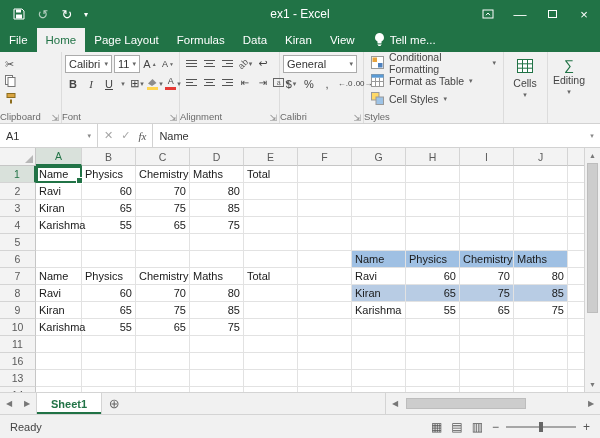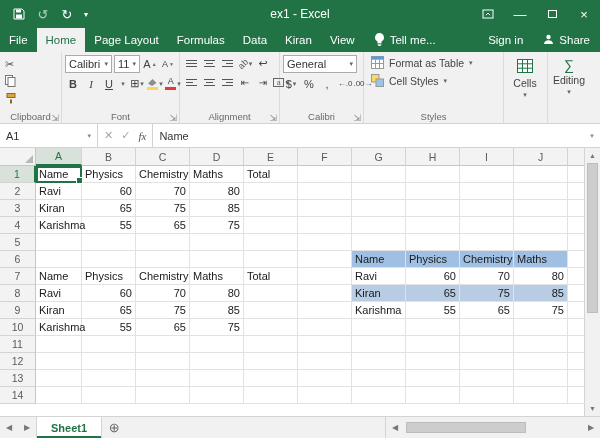--- a/index.html
+++ b/index.html
@@ -22,21 +22,21 @@
   .tabrow{height:24px;background:#217346;display:flex;align-items:stretch;flex:none;}
   .tab{padding:0 9px;display:flex;align-items:center;color:#fff;font-size:11.5px;white-space:nowrap;}
   .tab.active{background:#f1f1f1;color:#217346;}
   .tellme{display:flex;align-items:center;gap:5px;padding:0 10px;color:#fff;font-size:11.5px;}
   .righttabs{margin-left:auto;display:flex;align-items:stretch;}
   .acctbtn{display:flex;align-items:center;gap:5px;padding:0 10px;color:#fff;font-size:11.5px;}
 
   
   .ribbon{height:72px;background:#f1f1f1;display:flex;border-bottom:1px solid #d2d2d2;flex:none;overflow:hidden;}
   .group{position:relative;display:flex;flex-direction:column;padding:2px 3px 13px 3px;border-right:1px solid #dcdcdc;flex:none;}
-  .group-label{position:absolute;bottom:1px;left:0;right:0;text-align:center;font-size:9.5px;color:#696969;pointer-events:none;}
+  .group-label{position:absolute;bottom:1px;left:0;right:0;font-size:9.5px;color:#696969;pointer-events:none;}
   .launcher{position:absolute;bottom:0;right:2px;font-size:9px;color:#8a8a8a;}
   .rrow{display:flex;align-items:center;gap:2px;margin:1px 0;}
   .combo{background:#fff;border:1px solid #ababab;height:18px;display:flex;align-items:center;padding:0 3px;font-size:11px;color:#333;}
   .combo .arr{margin-left:auto;font-size:7px;color:#666;padding-left:3px;}
   .sbtn{min-width:16px;height:17px;display:flex;align-items:center;justify-content:center;font-size:11px;color:#444;gap:1px;}
   .sbtn .arr{font-size:7px;color:#666;}
   .bold{font-weight:bold;}
   .ital{font-family:"Liberation Serif",serif;font-style:italic;}
   .undl{text-decoration:underline;}
   .clipbody{display:flex;}
@@ -150,30 +150,20 @@
     <span class="tab">Kiran</span>
     <span class="tab">View</span>
     <span class="tellme">
       <span><svg width="11" height="13" viewBox="0 0 11 13">
             <path d="M5.5 0a4.5 4.5 0 0 0-2 8.5V10h4V8.5A4.5 4.5 0 0 0 5.5 0z" fill="#fff"></path>
             <rect x="3.5" y="10.6" width="4" height="1" fill="#fff"></rect>
             <rect x="4.2" y="12" width="2.6" height="1" fill="#fff"></rect>
           </svg></span>
       <span>Tell me...</span>
     </span>
-    <span class="righttabs">
-      <span class="acctbtn">Sign in</span>
-      <span class="acctbtn">
-        <span><svg width="11" height="11" viewBox="0 0 11 11">
-              <circle cx="5.5" cy="3" r="2.2" fill="#fff"></circle>
-              <path d="M1 10c0-2.5 2-3.8 4.5-3.8S10 7.5 10 10z" fill="#fff"></path>
-            </svg></span>
-        <span>Share</span>
-      </span>
-    </span>
   </div>
 
   <div class="ribbon">
 
     <div class="group" style="width:62px">
       <div class="clipbody">
         <div class="minicol">
           <span class="mini">✂</span>
           <span class="mini">
               <svg width="11" height="12" viewBox="0 0 11 12">
@@ -321,20 +311,29 @@
         <span class="sbtn">%</span>
         <span class="sbtn">,</span>
         <span class="sbtn" style="font-size:8px">←.0</span>
         <span class="sbtn" style="font-size:8px">.00→</span>
       </div>
       <div class="group-label">Calibri</div>
       <span class="launcher">⇲</span>
     </div>
 
     <div class="group" style="width:140px">
+      <div class="styleitem">
+        <span><svg width="13" height="13" viewBox="0 0 13 13">
+              <rect x="0.5" y="0.5" width="12" height="12" fill="#fff" stroke="#999"></rect>
+              <rect x="1.5" y="1.5" width="4.5" height="4.5" fill="#e8a33d"></rect>
+              <rect x="7" y="7" width="4.5" height="4.5" fill="#4f81bd"></rect>
+            </svg></span>
+        <span>Conditional Formatting</span>
+        <span class="arr">▾</span>
+      </div>
       <div class="styleitem">
         <span><svg width="13" height="13" viewBox="0 0 13 13">
               <rect x="0.5" y="0.5" width="12" height="12" fill="#fff" stroke="#999"></rect>
               <rect x="0.5" y="0.5" width="12" height="3.2" fill="#5b9bd5"></rect>
               <line x1="0.5" y1="7.5" x2="12.5" y2="7.5" stroke="#999"></line>
               <line x1="4.5" y1="3.7" x2="4.5" y2="12.5" stroke="#999"></line>
               <line x1="8.5" y1="3.7" x2="8.5" y2="12.5" stroke="#999"></line>
             </svg></span>
         <span>Format as Table</span>
         <span class="arr">▾</span>
@@ -552,21 +551,21 @@
           <div class="g-cell" style="width: 54px;"></div>
           <div class="g-cell" style="width: 54px;"></div>
           <div class="g-cell" style="width: 54px;"></div>
           <div class="g-cell" style="width: 54px;"></div>
           <div class="g-cell" style="width: 54px;"></div>
           <div class="g-cell" style="width: 54px;"></div>
           <div class="g-cell" style="width: 54px;"></div>
           <div class="g-fill"></div>
         </div>
         <div class="g-row">
-          <div class="g-rowhdr">12</div>
+          <div class="g-rowhdr">16</div>
           <div class="g-cell" style="width: 46px;"></div>
           <div class="g-cell" style="width: 54px;"></div>
           <div class="g-cell" style="width: 54px;"></div>
           <div class="g-cell" style="width: 54px;"></div>
           <div class="g-cell" style="width: 54px;"></div>
           <div class="g-cell" style="width: 54px;"></div>
           <div class="g-cell" style="width: 54px;"></div>
           <div class="g-cell" style="width: 54px;"></div>
           <div class="g-cell" style="width: 54px;"></div>
           <div class="g-cell" style="width: 54px;"></div>
@@ -615,14 +614,29 @@
     <span class="sheettab">Sheet1</span>
     <span class="addsheet">⊕</span>
     <div class="hscroll">
       <span class="navbtn">◀</span>
       <div class="hthumb"></div>
       <div class="hspacer"></div>
       <span class="navbtn">▶</span>
     </div>
   </div>
 
+  <div class="statusbar">
+    <span>Ready</span>
+    <div class="statusright">
+      <span class="viewico">▦</span>
+      <span class="viewico">▤</span>
+      <span class="viewico">▥</span>
+      <div class="zoom">
+        <span class="zbtn">−</span>
+        <div class="zoomtrack">
+            <div class="zoomhandle"></div>
+          </div>
+        <span class="zbtn">+</span>
+      </div>
+    </div>
+  </div>
 
 </div>
 
 </body></html>

